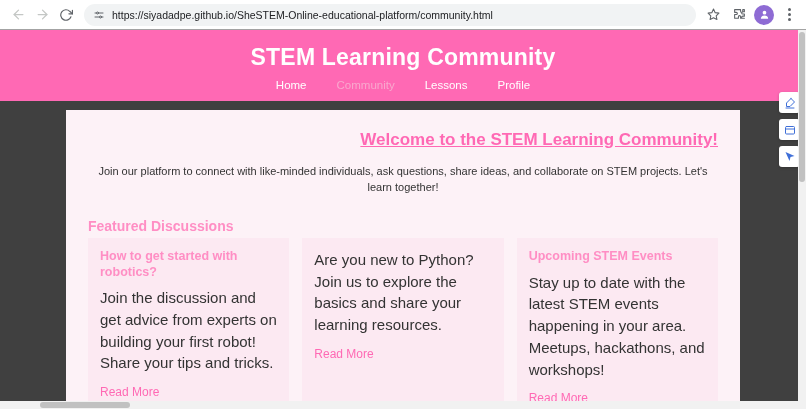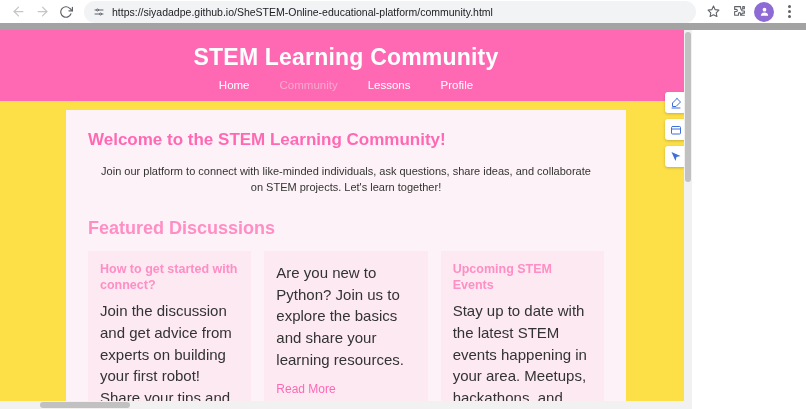--- a/index.html
+++ b/index.html
@@ -11,21 +11,21 @@
     background: #ffffff;
   }
 
   
   .browser-chrome {
     height: 30px;
     background: #ffffff;
     display: flex;
     align-items: center;
     padding: 0 6px;
-    border-bottom: 7px solid #a3a3a3;
+    border-bottom: 1px solid #a3a3a3;
   }
   .nav-btn {
     width: 24px; height: 24px;
     display: flex; align-items: center; justify-content: center;
     color: #5f6368;
     border-radius: 50%;
     flex: 0 0 auto;
   }
   .nav-btn.disabled { color: #c4c7c5; }
   .omnibox {
@@ -72,23 +72,23 @@
     align-items: center;
   }
   .menu-dots i {
     width: 3px; height: 3px; border-radius: 50%;
     background: #5f6368; display: block;
   }
 
   
   .viewport {
     position: relative;
-    width: 692px;
+    width: 806px;
     height: 379px;
-    background: #fde047;
+    background: #404040;
     overflow: hidden;
   }
 
   .page-header {
     background: #ff69b4;
     padding: 14px 0 10px 0;
     text-align: center;
   }
   .page-title {
     color: #ffffff;
@@ -110,39 +110,40 @@
   .page-nav a.active { color: #f9a8ce; }
 
   .content-card {
     margin: 9px 66px 0 66px;
     background: #fdf2f7;
     padding: 14px 22px 20px 22px;
     min-height: 300px;
   }
 
   .welcome-title {
-    text-align: left;
+    text-align: right;
     color: #ff69b4;
     font-size: 17px;
     font-weight: bold;
     margin: 6px 0 14px 0;
+    text-decoration: underline;
   }
   .welcome-sub {
     text-align: center;
     color: #333333;
     font-size: 11px;
     line-height: 1.45;
     margin: 0 8px 22px 8px;
   }
 
   .section-title {
     color: #ff8ec4;
-    font-size: 18px;
-    font-weight: bold;
-    margin: 0 0 12px 0;
+    font-size: 14px;
+    font-weight: bold;
+    margin: 0 0 4px 0;
   }
 
   .cards-row {
     display: flex;
     gap: 13px;
   }
   .disc-card {
     flex: 1 1 0;
     background: #fce9f2;
     padding: 11px 12px 12px 12px;
@@ -295,21 +296,21 @@
   </div>
 
   <div class="content-card">
     <h2 class="welcome-title">Welcome to the STEM Learning Community!</h2>
     <p class="welcome-sub">Join our platform to connect with like-minded individuals, ask questions, share ideas, and collaborate on STEM projects. Let's learn together!</p>
 
     <h2 class="section-title">Featured Discussions</h2>
 
     <div class="cards-row">
       <div class="disc-card">
-        <h3>How to get started with connect?</h3>
+        <h3>How to get started with robotics?</h3>
         <p>Join the discussion and get advice from experts on building your first robot! Share your tips and tricks.</p>
         <a class="read-more" href="#">Read More</a>
       </div>
       <div class="disc-card">
         <p>Are you new to Python? Join us to explore the basics and share your learning resources.</p>
         <a class="read-more" href="#">Read More</a>
       </div>
       <div class="disc-card">
         <h3>Upcoming STEM Events</h3>
         <p>Stay up to date with the latest STEM events happening in your area. Meetups, hackathons, and workshops!</p>

